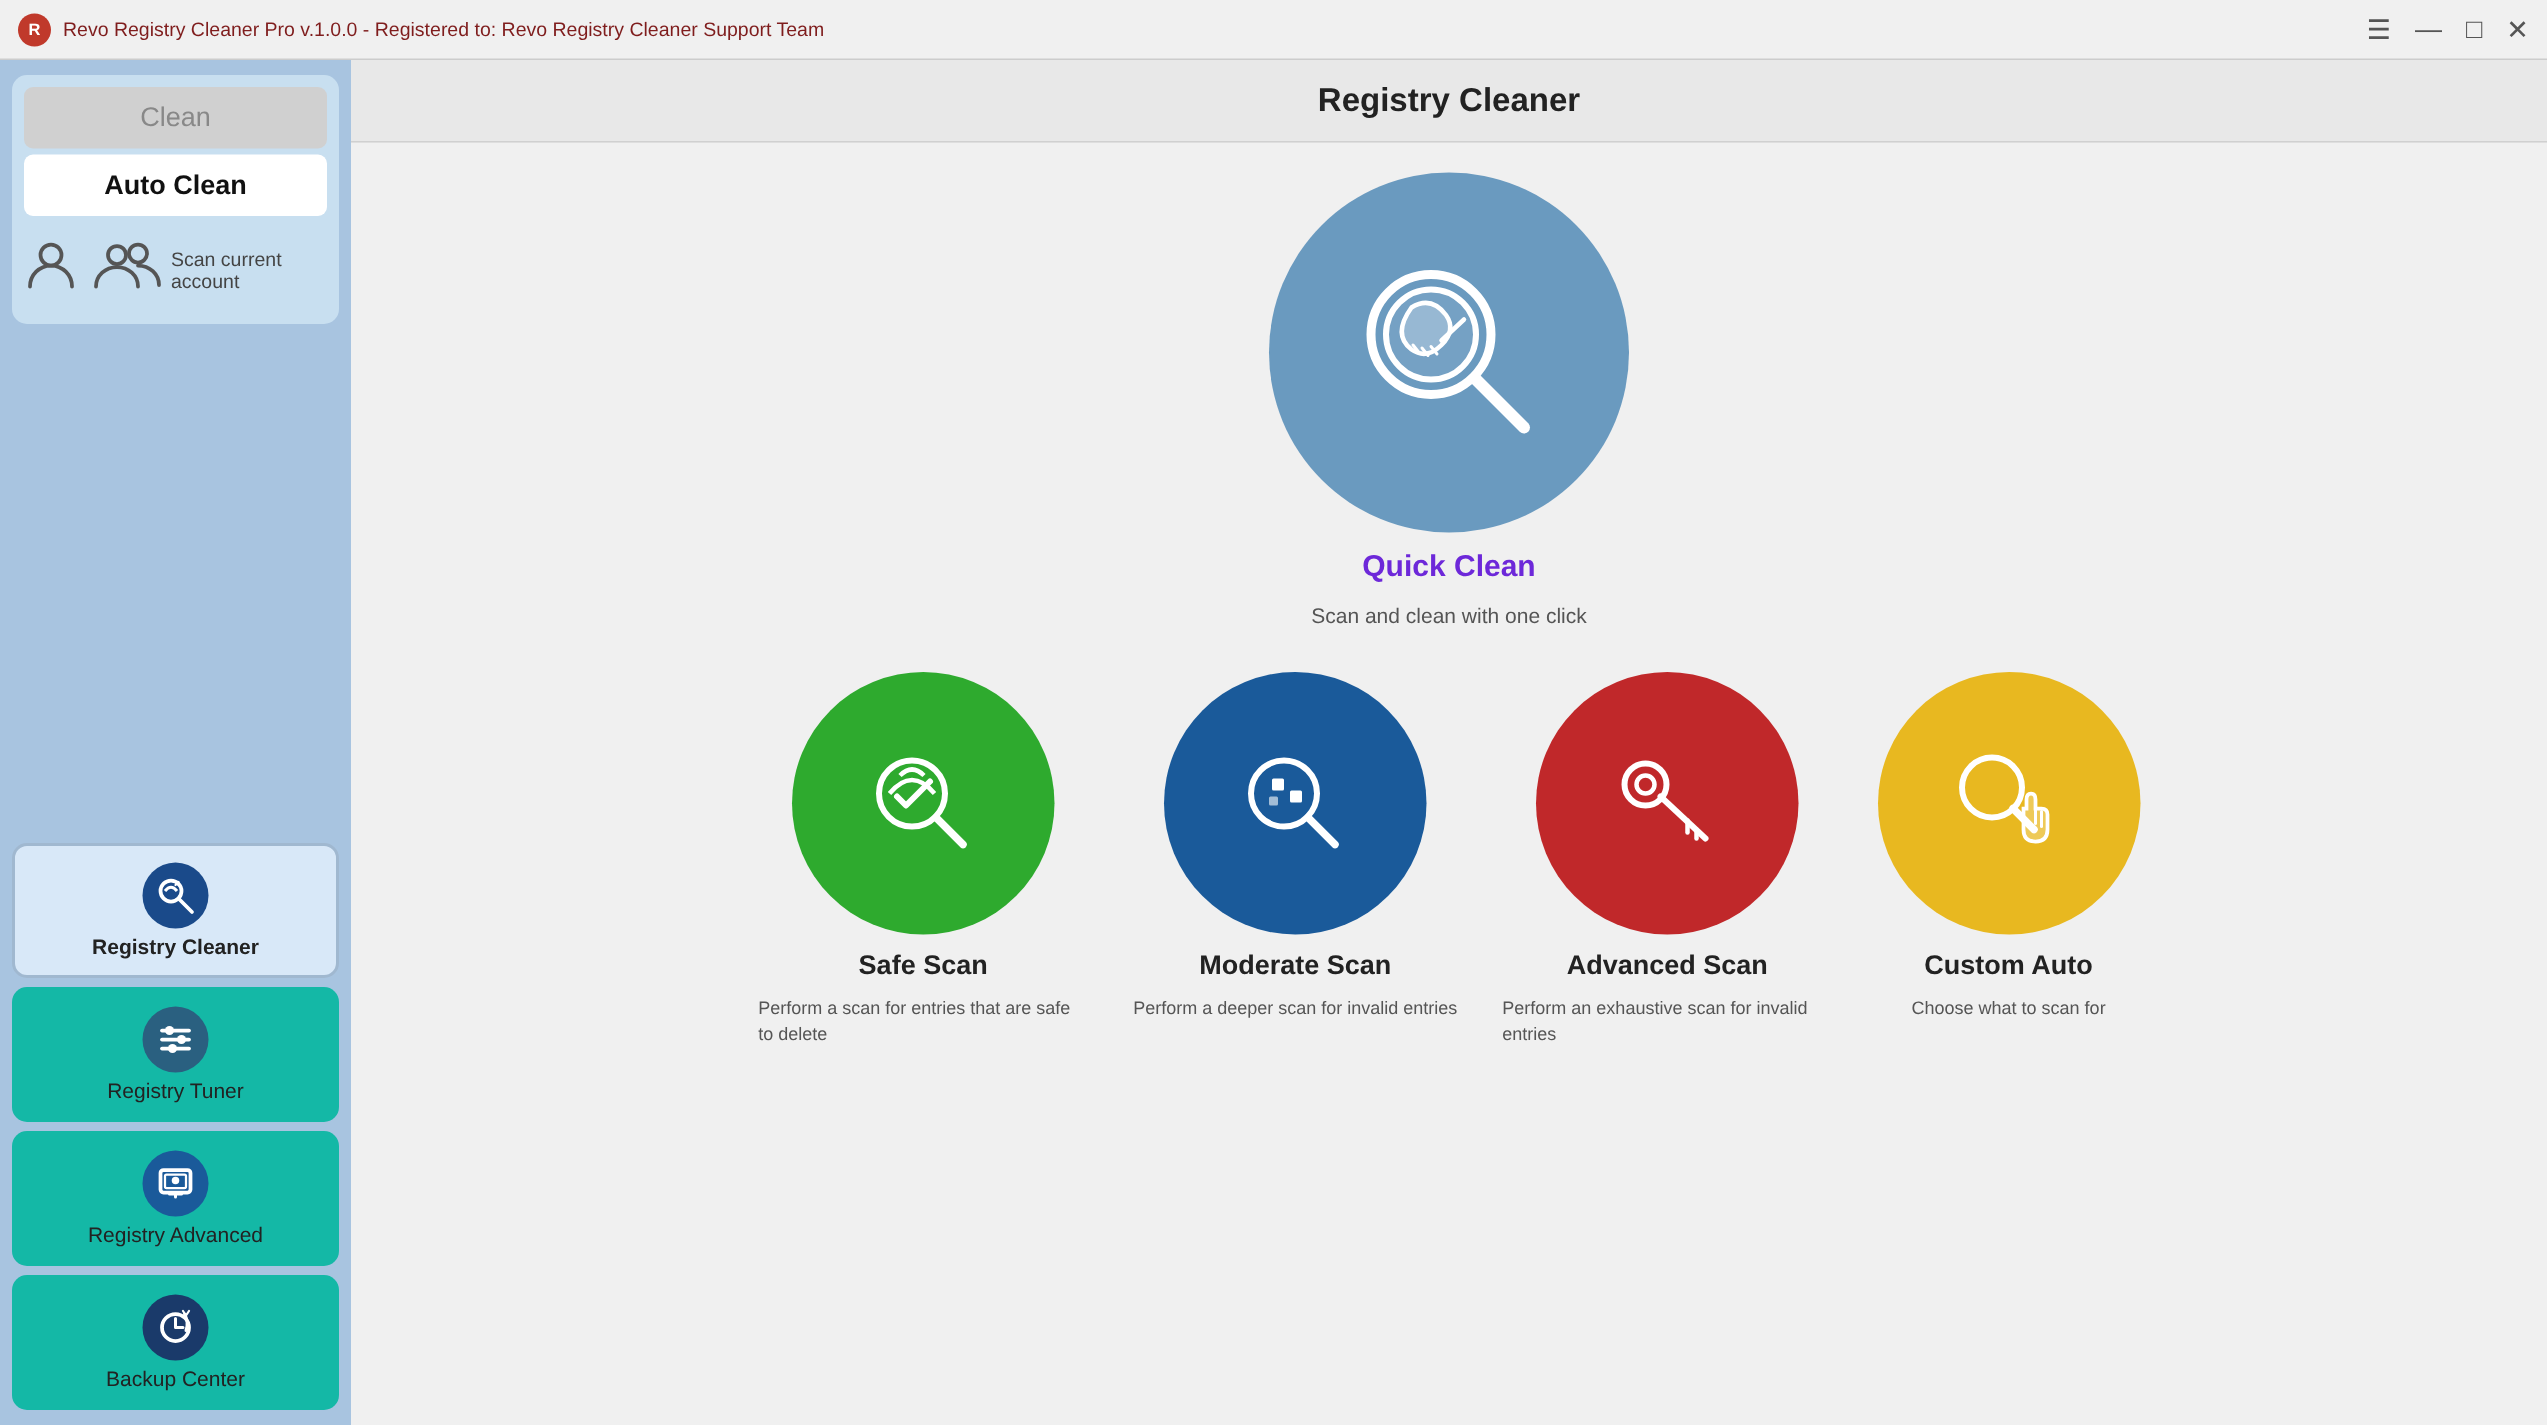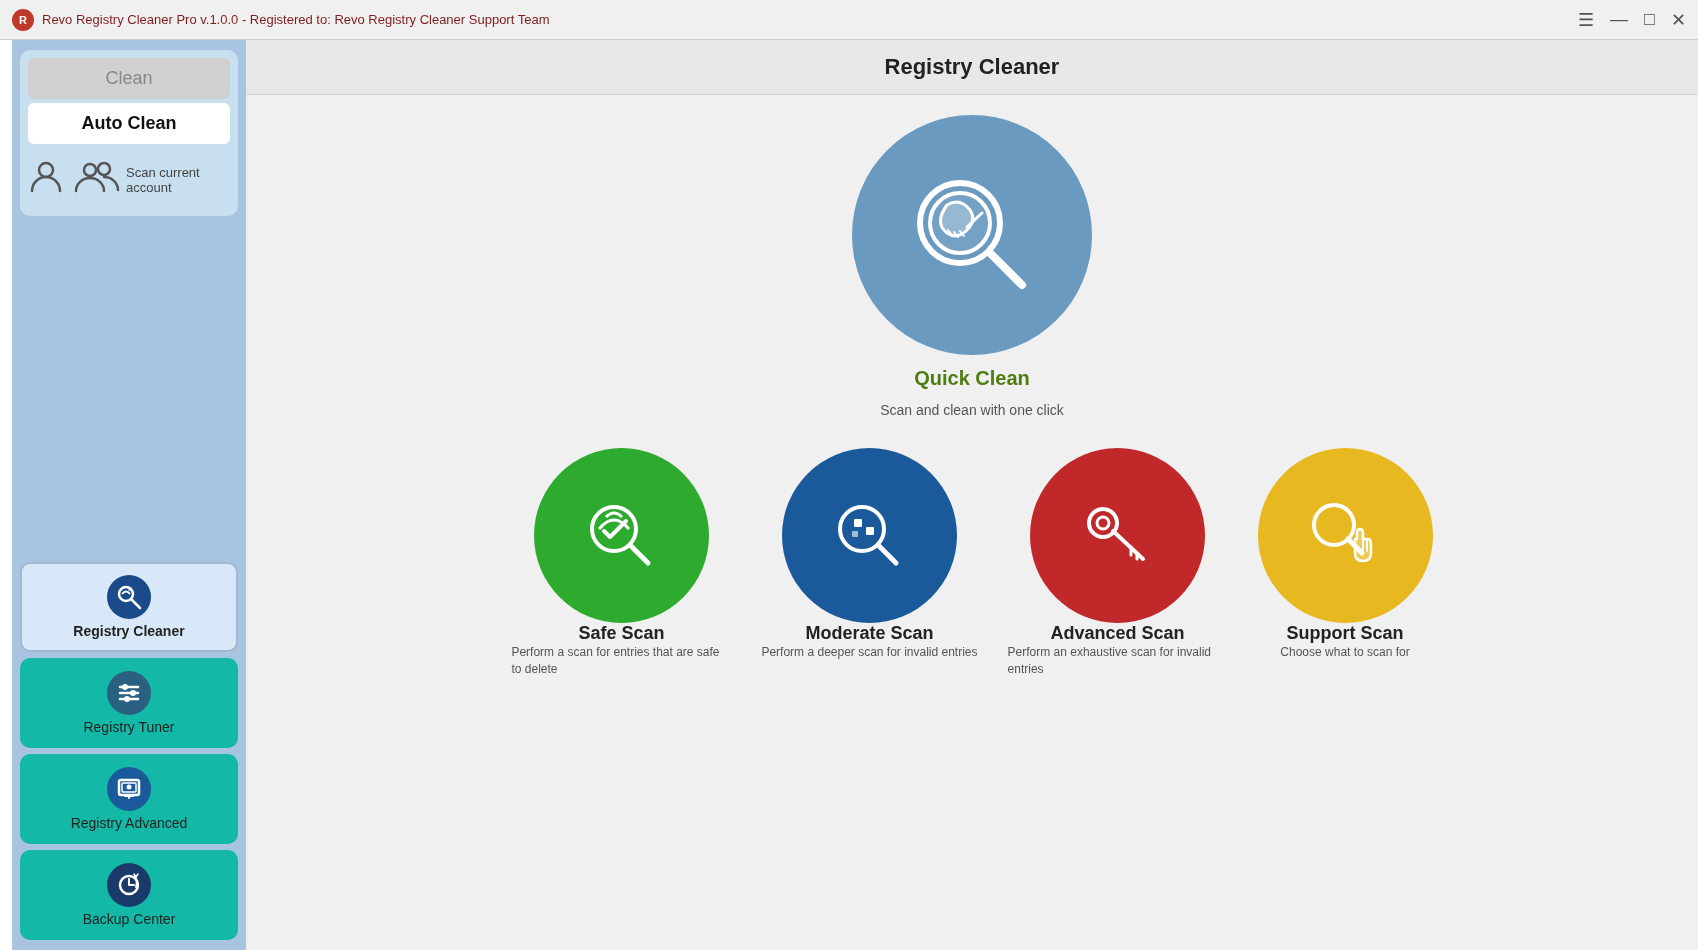--- a/index.html
+++ b/index.html
@@ -54,21 +54,20 @@
       font-size: 16px;
       color: #555;
       cursor: pointer;
     }
 
     
     .main-layout {
       display: flex;
       flex: 1;
       overflow: hidden;
-      padding-left: 12px;
     }
 
     
     .sidebar {
       width: 234px;
       background: #a8c4e0;
       display: flex;
       flex-direction: column;
       flex-shrink: 0;
       padding: 10px 8px;
@@ -229,20 +228,21 @@
       display: flex;
       gap: 30px;
       justify-content: center;
       align-items: flex-start;
     }
 
     .scan-option {
       display: flex;
       flex-direction: column;
       align-items: center;
+      gap: 10px;
       cursor: pointer;
       max-width: 220px;
     }
 
     .scan-circle {
       width: 175px;
       height: 175px;
       border-radius: 50%;
       display: flex;
       align-items: center;
@@ -262,21 +262,21 @@
     }
     .scan-option-desc {
       font-size: 12px;
       color: #555;
       text-align: left;
       line-height: 1.4;
     }
     .quick-clean-name {
       font-size: 20px;
       font-weight: 600;
-      color: #4d7c0f;
+      color: #6d28d9;
     }
     .quick-clean-desc {
       font-size: 14px;
       color: #555;
     }
   </style>
 </head>
 <body>
 
 <div class="titlebar">
@@ -451,21 +451,21 @@
             <svg width="110" height="110" viewBox="0 0 110 110" fill="none" xmlns="http://www.w3.org/2000/svg">
 
               <circle cx="44" cy="44" r="20" stroke="white" stroke-width="4" fill="none"></circle>
               <line x1="58" y1="58" x2="72" y2="72" stroke="white" stroke-width="5" stroke-linecap="round"></line>
 
               <path d="M65 58 L65 72 Q65 80 73 80 Q81 80 81 72 L81 62 Q81 58 77 58 L73 58 L73 52 Q73 48 70 48 Q67 48 67 52 L67 58 Z" stroke="white" stroke-width="2.5" fill="rgba(255,255,255,0.25)"></path>
               <line x1="73" y1="58" x2="73" y2="68" stroke="white" stroke-width="2" stroke-linecap="round"></line>
               <line x1="77" y1="60" x2="77" y2="70" stroke="white" stroke-width="2" stroke-linecap="round"></line>
             </svg>
           </div>
-          <div class="scan-option-name">Support Scan</div>
+          <div class="scan-option-name">Custom Auto</div>
           <div class="scan-option-desc">Choose what to scan for</div>
         </div>
 
       </div>
     </div>
   </div>
 
 </div>
 
 </body></html>

